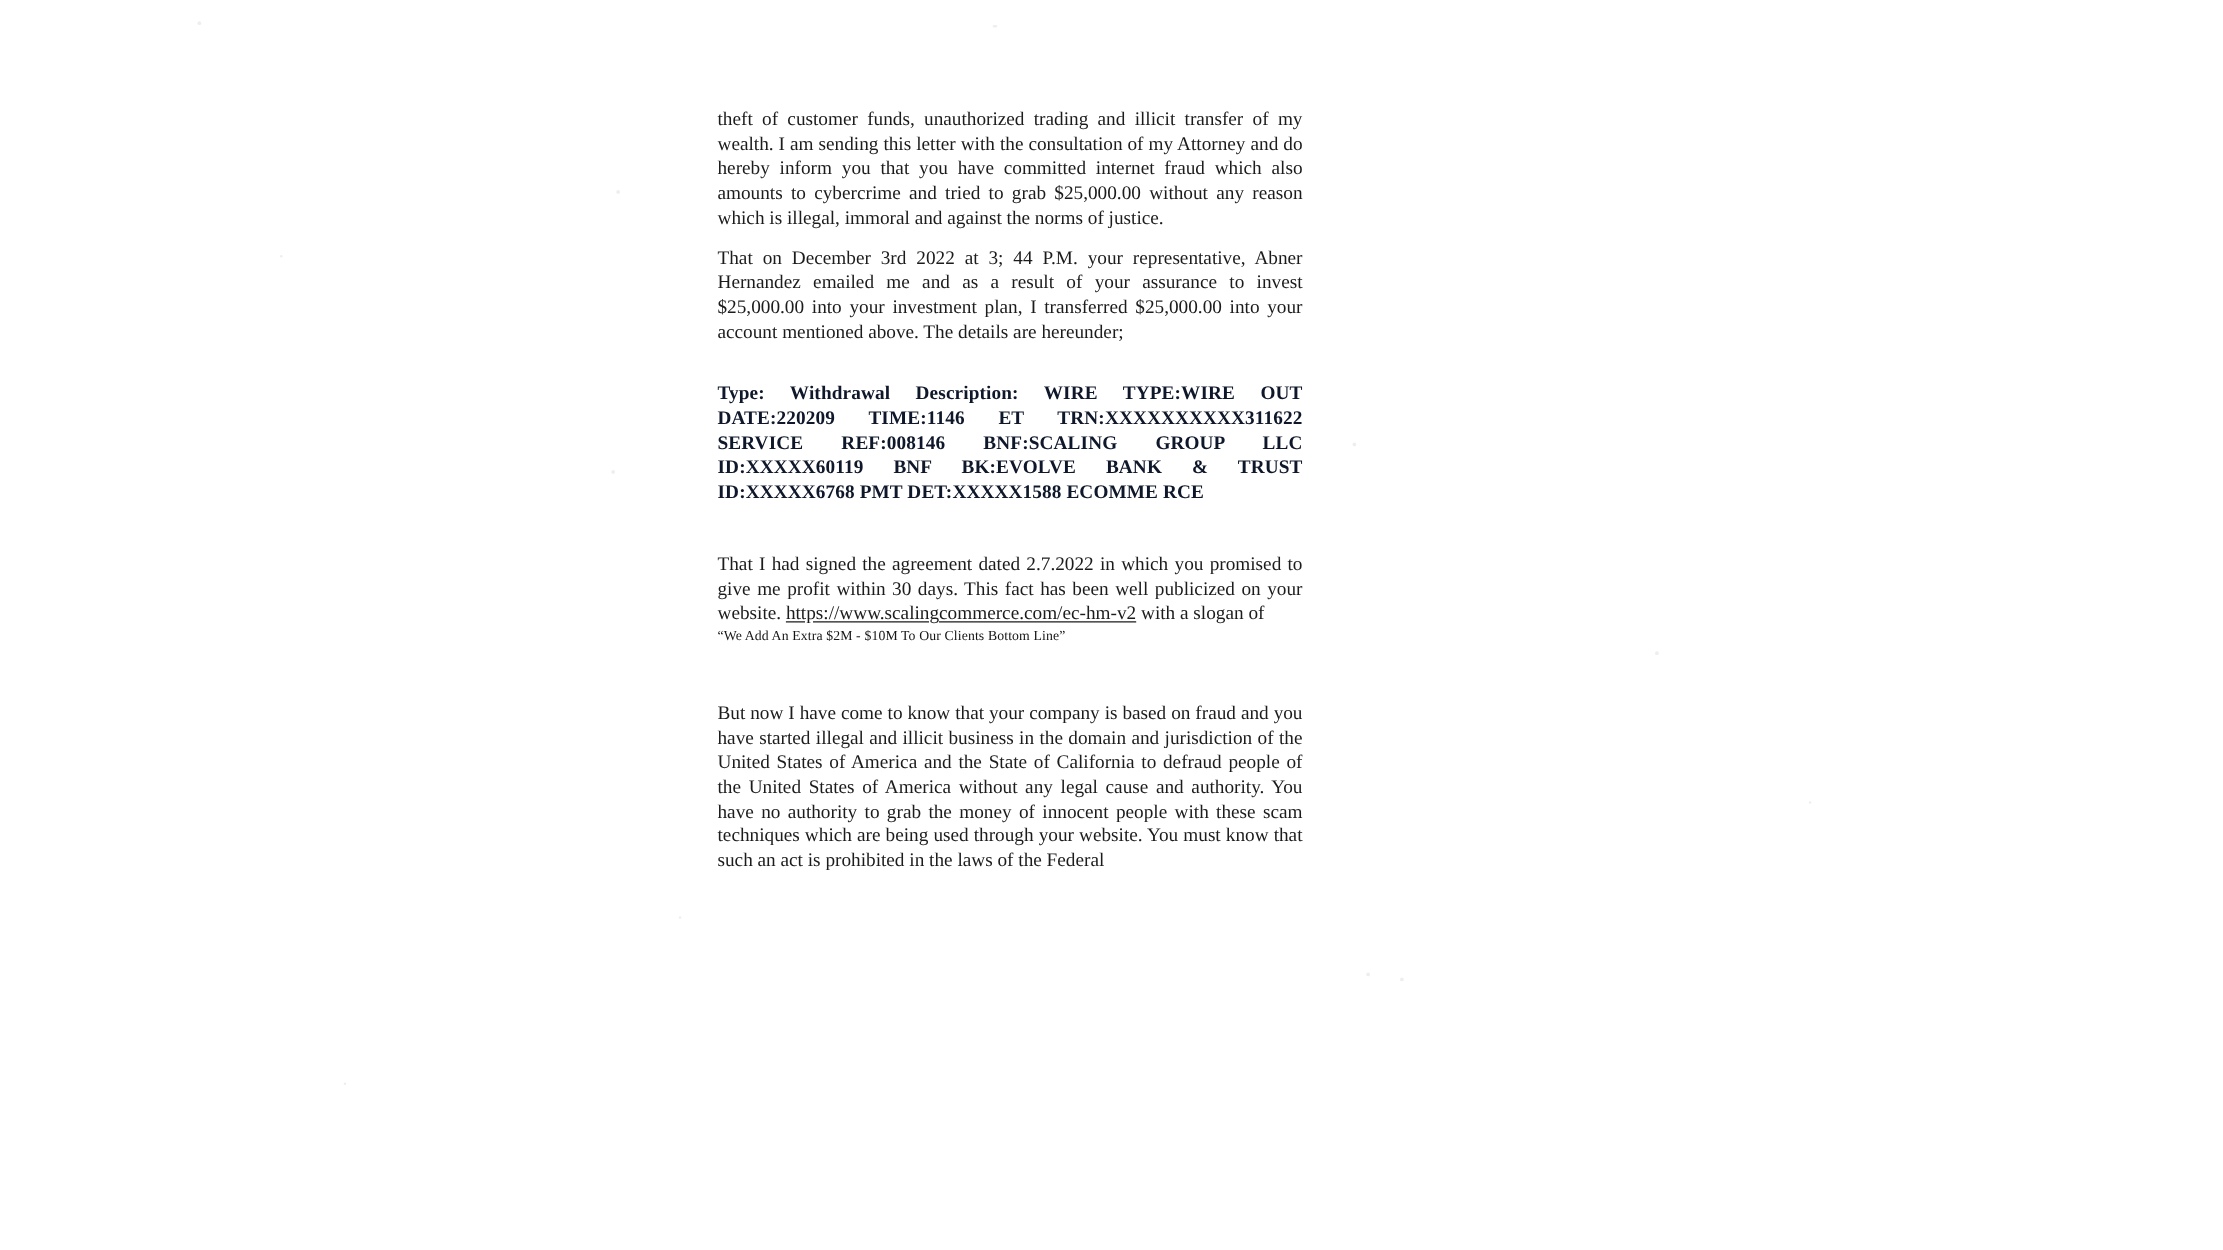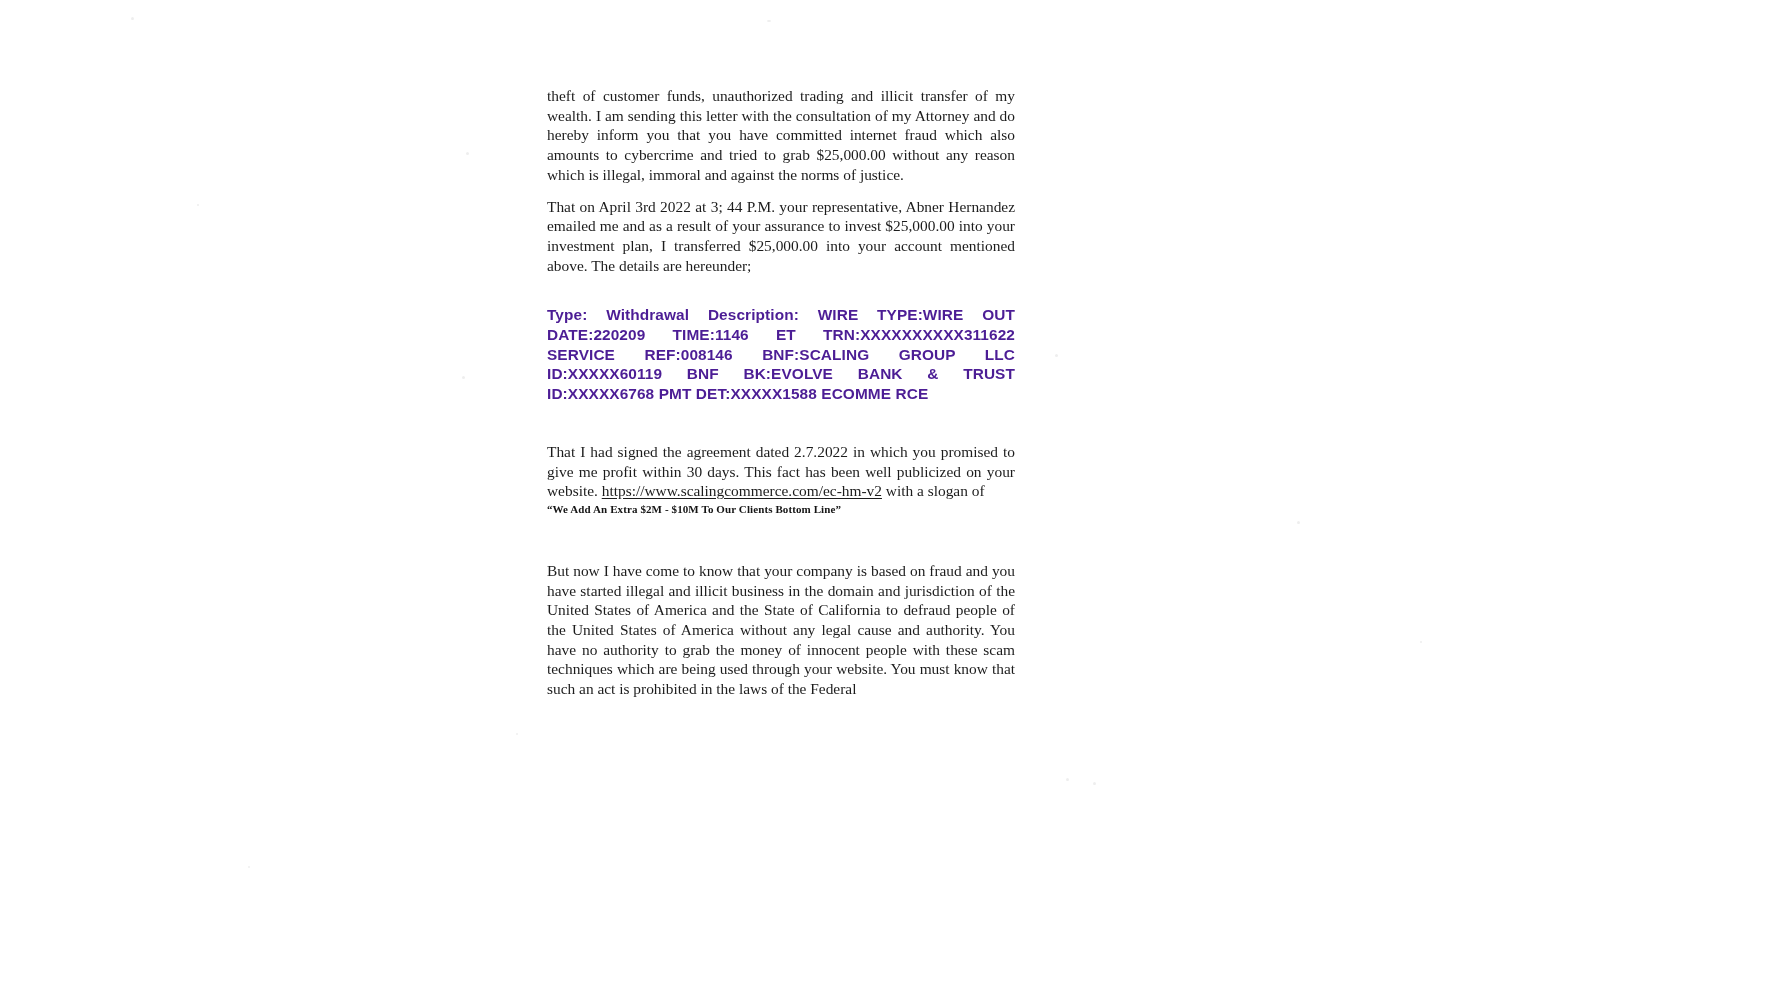--- a/index.html
+++ b/index.html
@@ -12,20 +12,21 @@
     height: 1000px;
     overflow: hidden;
     font-family: "Liberation Serif", serif;
     color: #1a1a1a;
   }
   .page {
     position: relative;
     width: 1594px;
     height: 1000px;
     background: #ffffff;
+    margin-left: 27px;
   }
   
   .scan-noise {
     position: absolute;
     top: 0; left: 0;
     width: 1778px;
     height: 1000px;
     pointer-events: none;
     opacity: 0.35;
   }
@@ -54,34 +55,34 @@
   .gap-large { height: 38px; }
   .gap-xl { height: 44px; }
 
   .wire-block {
     font-weight: bold;
     font-size: 15.4px;
     line-height: 19.7px;
     text-align: justify;
     text-justify: inter-word;
     letter-spacing: 0.1px;
-    color: #4c1d95;
-    font-family: Liberation Sans, sans-serif;
+    color: #0f172a;
+    font-family: Liberation Serif, serif;
   }
   .wire-block .merchant {
     display: block;
     text-align: left;
     margin-top: 0;
   }
   .link {
     color: #1c1c1c;
     text-underline-offset: 2px;
   }
   .slogan {
-    font-weight: bold;
+    font-weight: normal;
     font-size: 11px;
     line-height: 15px;
     color: #141414;
     display: block;
     margin-top: 1px;
     letter-spacing: 0.1px;
   }
 </style>
 </head>
 <body>
@@ -102,21 +103,21 @@
     <div class="speck" style="left:1420px; top:641px; width:2px; height:2px;"></div>
     <div class="speck" style="left:248px; top:866px; width:2px; height:2px;"></div>
   </div>
 
   <div class="text-column">
 
     <p class="body-par">theft of customer funds, unauthorized trading and illicit transfer of my wealth.  I am sending this letter with the consultation of my Attorney and do hereby inform you that you have committed internet fraud which also amounts to cybercrime and tried to grab $25,000.00 without any reason which is illegal, immoral and against the norms of justice.</p>
 
     <div class="gap-small"></div>
 
-    <p class="body-par">That on April 3rd 2022 at 3; 44 P.M. your representative, Abner Hernandez emailed me and as a result of your assurance to invest $25,000.00 into your investment plan, I transferred $25,000.00 into your account mentioned above. The details are hereunder;</p>
+    <p class="body-par">That on December 3rd 2022 at 3; 44 P.M. your representative, Abner Hernandez emailed me and as a result of your assurance to invest $25,000.00 into your investment plan, I transferred $25,000.00 into your account mentioned above. The details are hereunder;</p>
 
     <div class="gap-med"></div>
 
     <div class="wire-block">
       <span>Type: Withdrawal Description: WIRE TYPE:WIRE OUT DATE:220209 TIME:1146 ET TRN:XXXXXXXXXX311622 SERVICE REF:008146 BNF:SCALING GROUP LLC ID:XXXXX60119 BNF BK:EVOLVE BANK &amp; TRUST ID:XXXXX6768 PMT DET:XXXXX1588 ECOMME RCE</span>
     </div>
 
     <div class="gap-large"></div>
 
     <p class="body-par">

